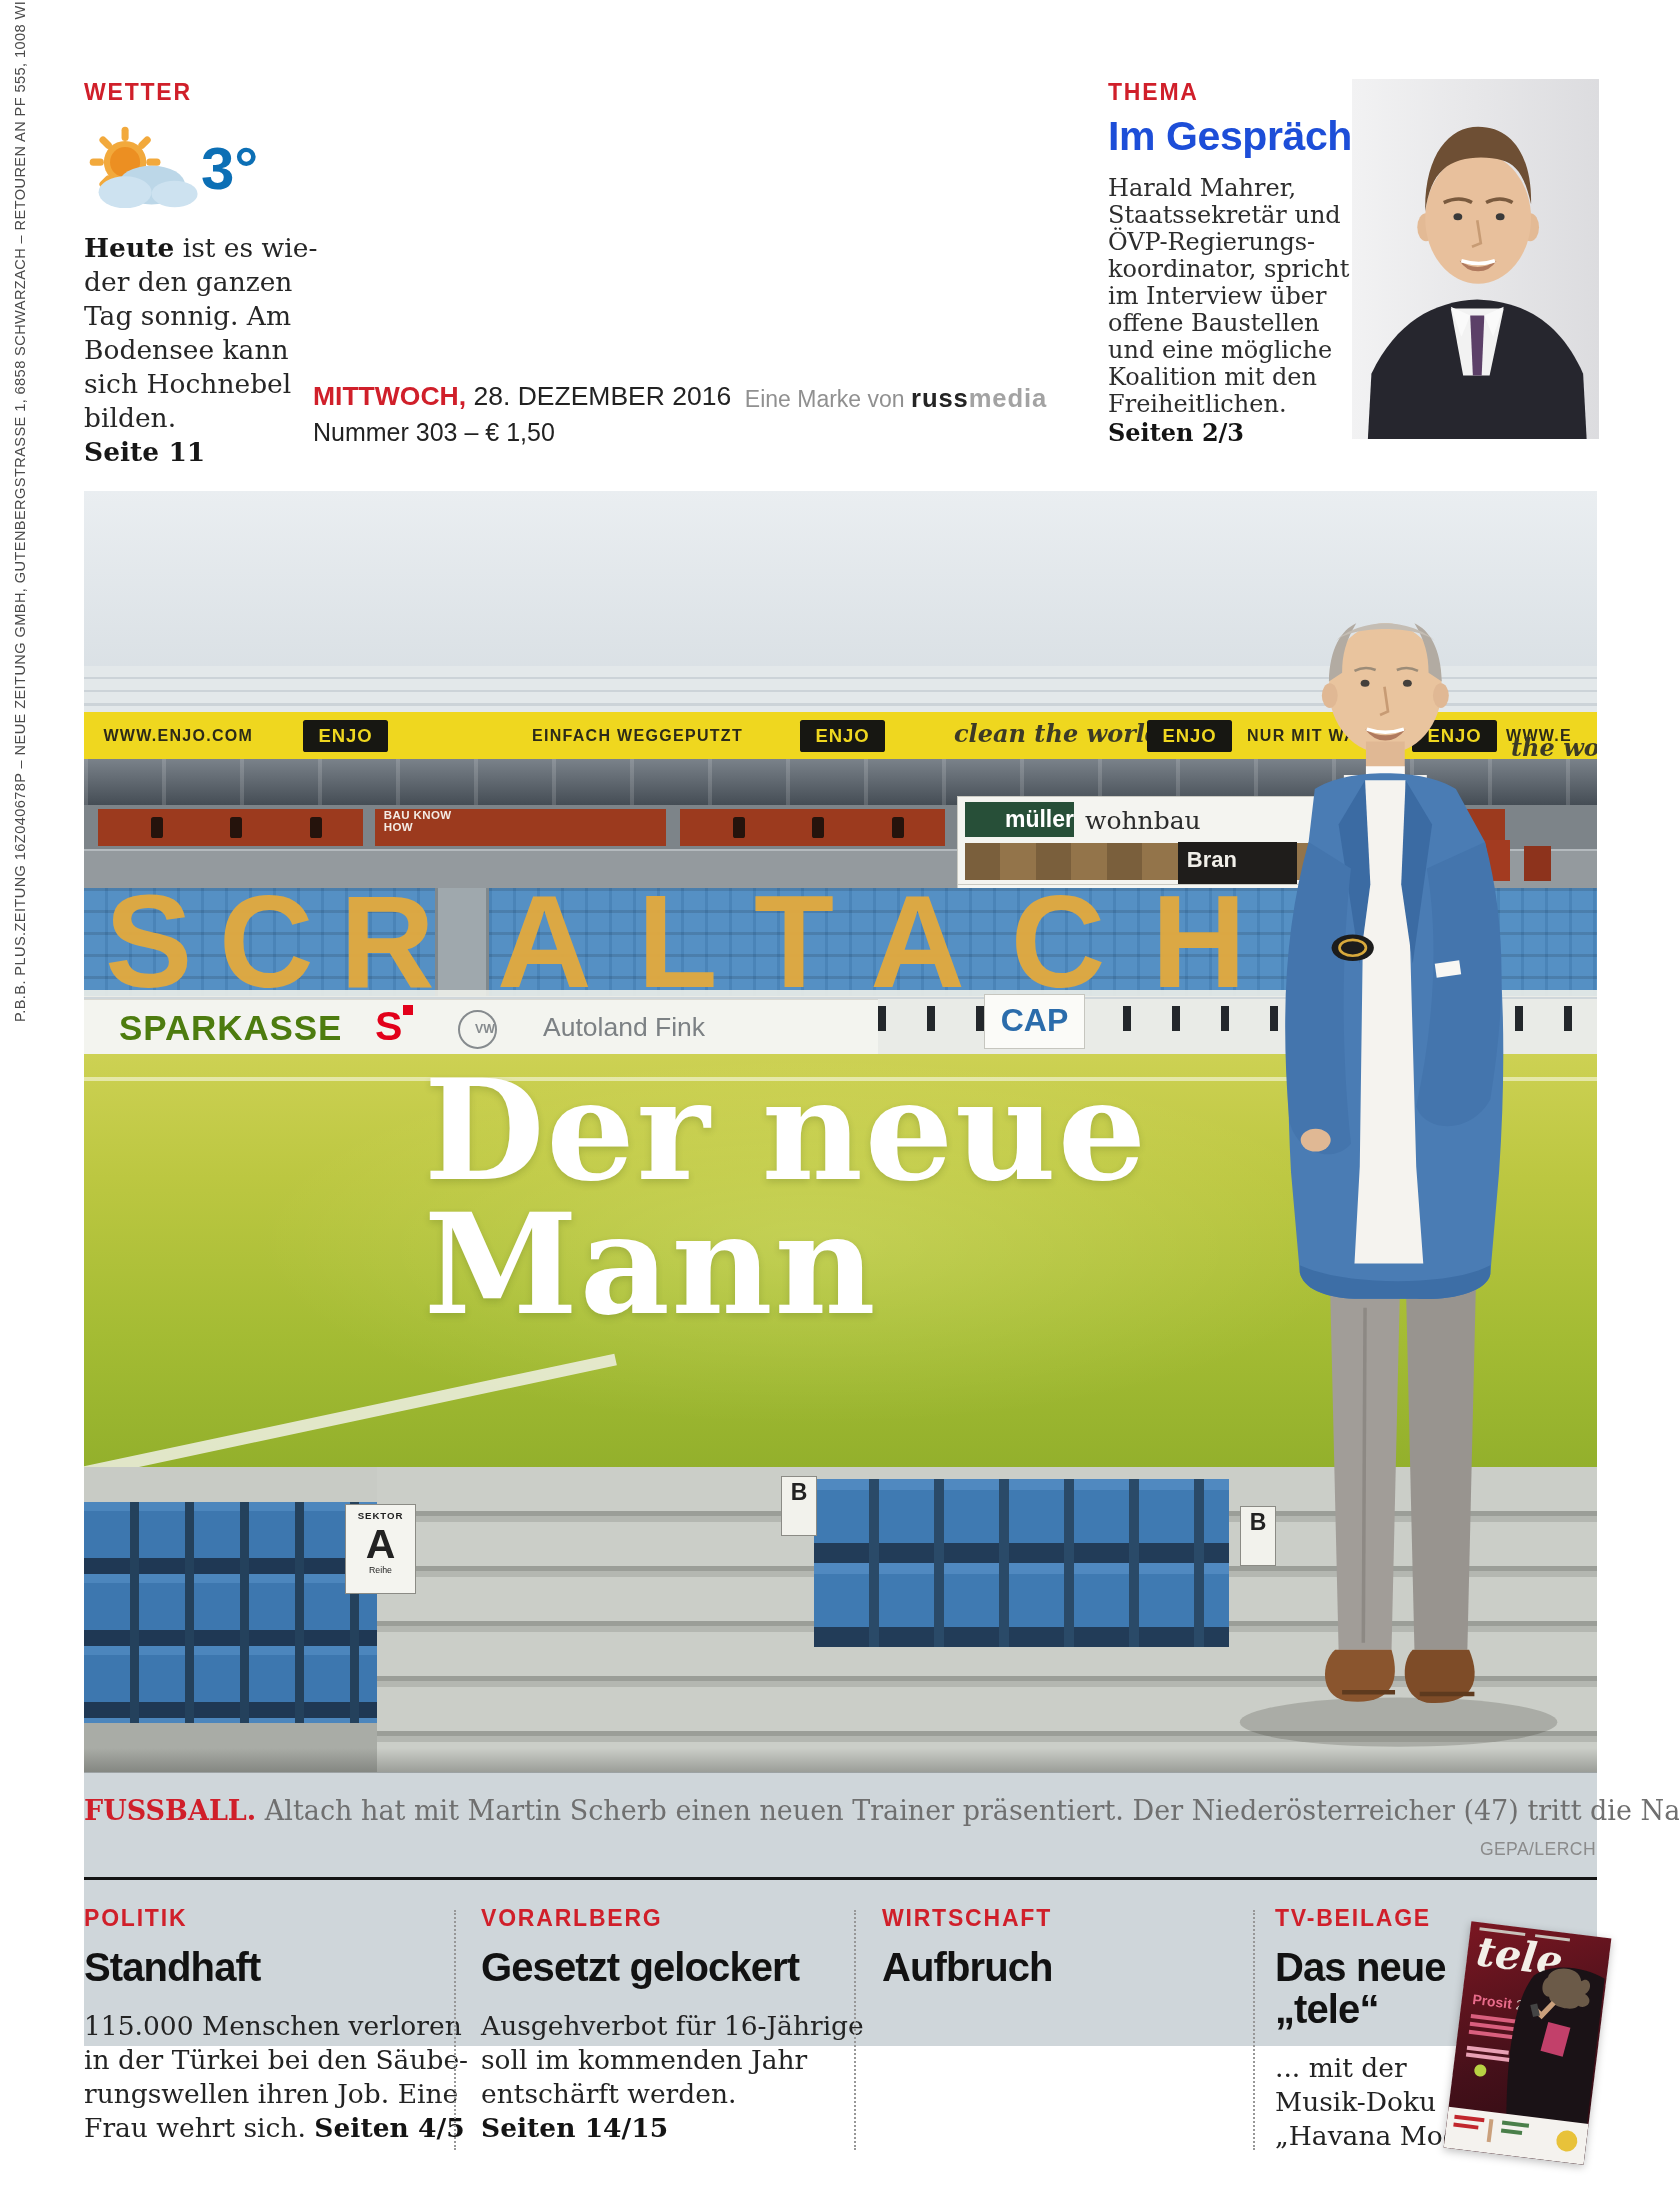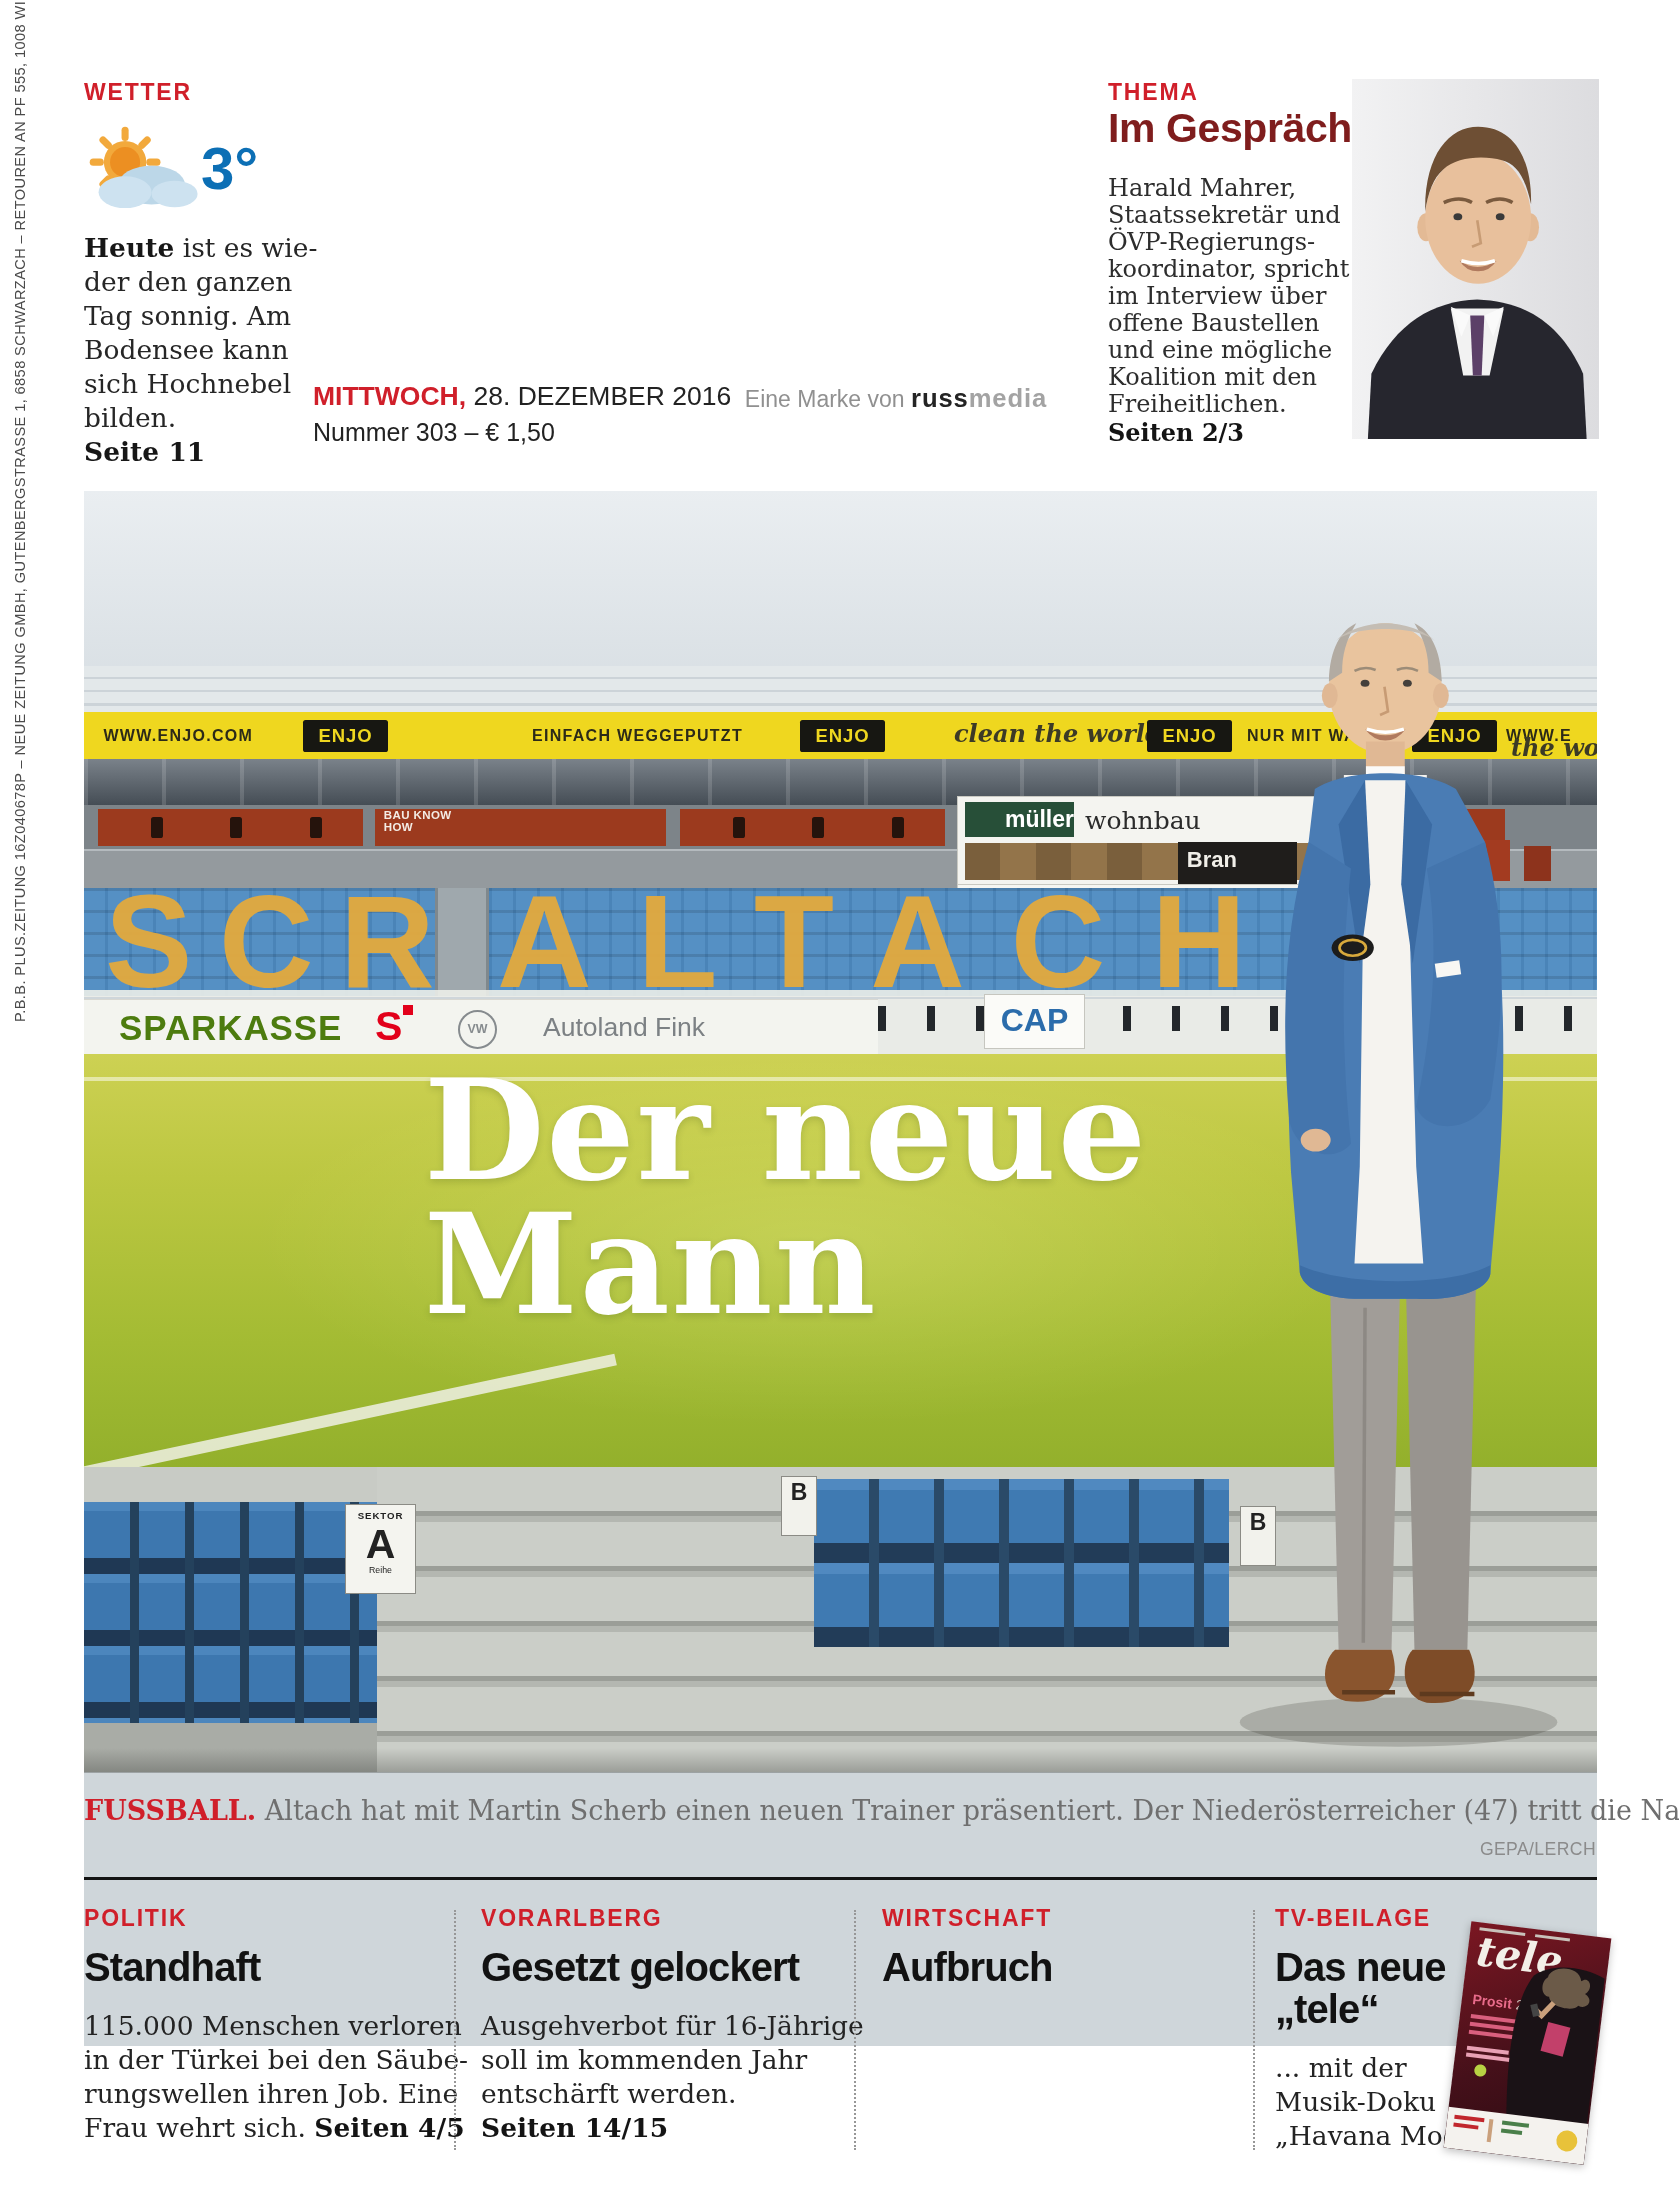--- a/index.html
+++ b/index.html
@@ -32,21 +32,21 @@
   .dateline{left:313px;top:381px;font:400 26.5px/30px "Liberation Sans",sans-serif;color:#222;white-space:nowrap;}
   .dateline .day{font-weight:700;color:#d01f2a;}
   .issueline{left:313px;top:418px;font:400 25px/28px "Liberation Sans",sans-serif;color:#222;}
   .brandline{left:723px;top:385px;width:346px;text-align:center;white-space:nowrap;}
   .brand-prefix{font:400 23px/26.5px "Liberation Sans",sans-serif;color:#909090;}
   .brand-bold{font:700 25.6px/26.5px "Liberation Sans",sans-serif;color:#242424;letter-spacing:0.9px;}
   .brand-light{font:700 25.6px/26.5px "Liberation Sans",sans-serif;color:#a3a3a3;letter-spacing:0.9px;}
 
   
   .thema-kicker{left:1108px;top:81px;}
-  .thema-headline{left:1108px;top:105px;font:700 41px/46px "Liberation Sans",sans-serif;color:#7f1d1d;letter-spacing:-0.4px;text-align:center;}
+  .thema-headline{left:1108px;top:113px;font:700 41px/46px "Liberation Sans",sans-serif;color:#1d4ed8;letter-spacing:-0.4px;text-align:center;}
   .thema-body{left:1108px;top:175px;width:247px;font:400 24px/27px "DejaVu Serif",serif;color:#2d2d2d;}
   .thema-ref{left:1108px;top:420px;font:700 24px/26.5px "DejaVu Serif",serif;color:#141414;}
   .portrait{left:1352px;top:79px;width:247px;height:360px;overflow:hidden;}
 
   
   .hero{left:84px;top:491px;width:1513px;height:1555px;overflow:hidden;background:#cfd6da;}
   .sky{left:0;top:0;width:1513px;height:229px;background:linear-gradient(180deg,#eaeef1 0%,#d6dde2 100%);}
   .roofedge{left:0;top:175px;width:1513px;height:46px;
             background:repeating-linear-gradient(180deg,#e3e8ea 0 10.6px,#ccd3d8 10.6px 13.2px);border-bottom:2.6px solid #aab2b8;}
   .banner{left:0;top:221px;width:1513px;height:48px;background:#efd71f;}
@@ -82,21 +82,21 @@
   .seats-word{position:absolute;top:-12.4px;font:700 131px/132px "Liberation Sans",sans-serif;color:#e3aa3e;opacity:.95;white-space:nowrap;}
   .aisle{position:absolute;left:351px;top:0;width:48px;height:108px;background:#9fa8ad;
          border-left:3.5px solid #7f888d;border-right:3.5px solid #7f888d;}
   .rail{left:0;top:499px;width:1513px;height:7px;background:#eceee9;opacity:.9;}
   .boards-row{left:0;top:508px;width:1513px;height:55px;background:#e9ebe7;}
   .adboard-left{position:absolute;left:0;top:0;width:794px;height:55px;background:#f3f4ef;border-top:0.9px solid #d8d8d2;}
   .sparkasse{position:absolute;left:35px;top:8.8px;font:700 35px/37px "Liberation Sans",sans-serif;color:#4d7c0f;letter-spacing:0.9px;}
   .sparkasse-s{position:absolute;left:291px;top:5.3px;font:800 41px/42px "Liberation Sans",sans-serif;color:#e2001a;}
   .sparkasse-dot{position:absolute;left:319px;top:5.3px;width:9.7px;height:9.7px;background:#e2001a;}
   .vw-circle{position:absolute;left:374px;top:9.7px;width:35px;height:35px;border:2.6px solid #868b8e;border-radius:50%;
-             font:700 12.4px/35px "Liberation Sans",sans-serif;color:#868b8e;text-align:center;}
+             font:700 12.4px/35px "Liberation Sans",sans-serif;color:#868b8e;text-align:right;}
   .autoland{position:absolute;left:459px;top:12.4px;font:400 26.5px/30px "Liberation Sans",sans-serif;color:#7c8184;}
   .posts{position:absolute;left:794px;top:7px;width:719px;height:25px;
          background:repeating-linear-gradient(90deg,#23272b 0 8px,rgba(0,0,0,0) 8px 49px);}
   .cap-board{position:absolute;left:900px;top:-5.3px;width:99px;height:53px;background:#fbfbf8;border:0.9px solid #c6c6bf;
              font:800 32px/51px "Liberation Sans",sans-serif;color:#2b6cab;text-align:center;}
   .pitch{left:0;top:563px;width:1513px;height:413px;
          background:radial-gradient(ellipse 794px 265px at 48% 45%,rgba(255,255,170,.22),rgba(255,255,170,0) 70%),
                     linear-gradient(180deg,#cdd153 0%,#bcc741 30%,#a3bb33 70%,#93b02c 100%);}
   .pitch-line{position:absolute;left:0;top:23px;width:1513px;height:3.5px;background:rgba(255,255,255,.5);}
   .hero-headline{left:340px;top:572px;font:700 139px/134px "DejaVu Serif",serif;color:#fff;

